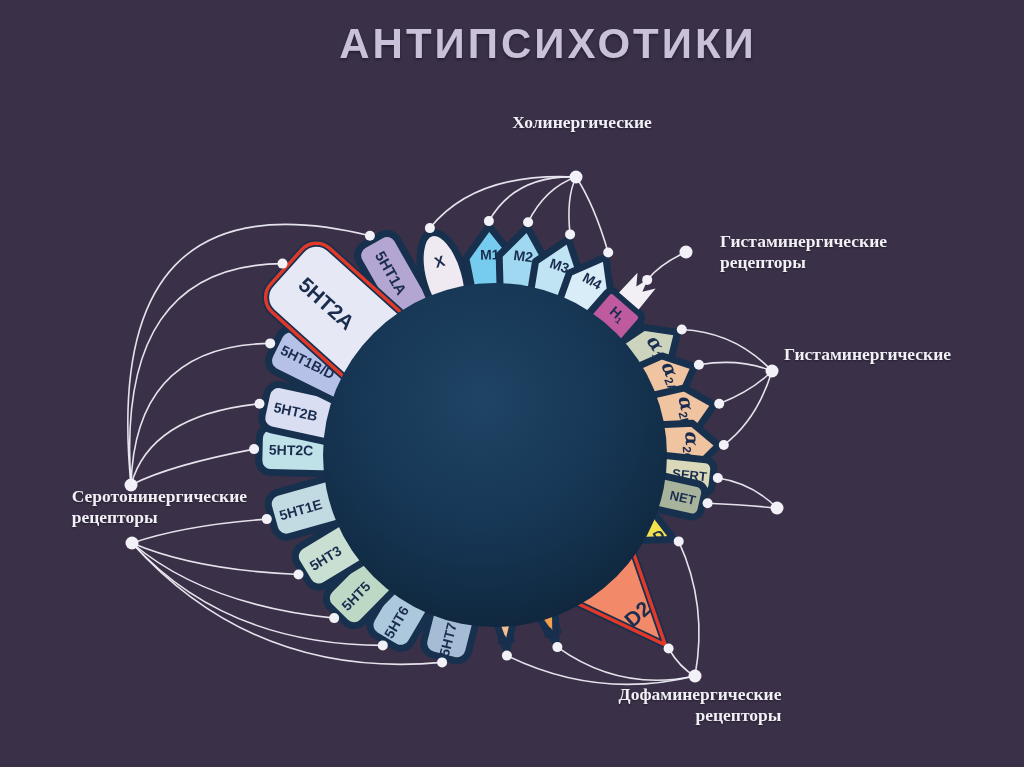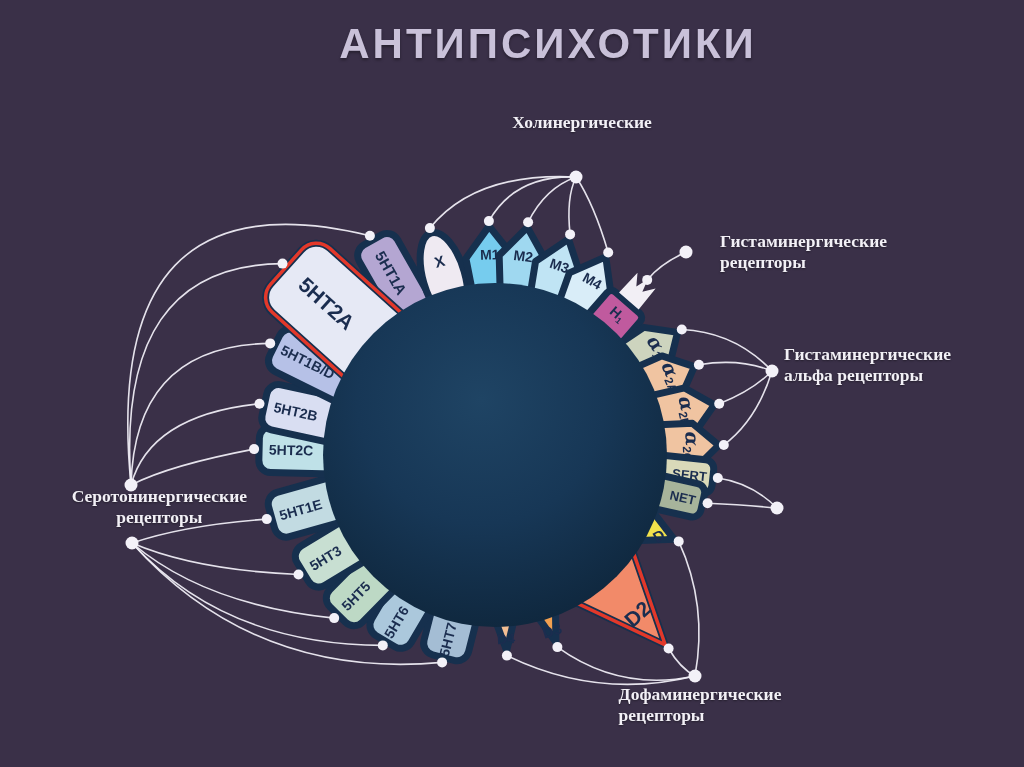--- a/index.html
+++ b/index.html
@@ -203,23 +203,22 @@
     </svg>
 <div class="dlabel" style="top: 112px; left: 582px; transform: translateX(-50%); text-align: center;">
       <div><span class="b">Холинергические</span></div>
     </div>
     <div class="dlabel" style="top: 231px; left: 720px;">
       <div><span class="b">Гистаминергические</span></div>
       <div><span class="b">рецепторы</span></div>
     </div>
     <div class="dlabel" style="top: 344px; left: 784px;">
       <div><span class="b">Гистаминергические</span></div>
-      <div><span class="b">альфа рецепторы</span></div>
-    </div>
-    <div class="dlabel" style="top: 486px; right: 777px; text-align: center;">
+    </div>
+    <div class="dlabel" style="top: 486px; right: 777px; text-align: left;">
       <div><span class="b">Серотонинергические</span></div>
       <div><span class="b">рецепторы</span></div>
     </div>
-    <div class="dlabel" style="top: 684px; left: 700px; transform: translateX(-50%); text-align: left;">
+    <div class="dlabel" style="top: 684px; left: 700px; transform: translateX(-50%); text-align: right;">
       <div><span class="b">Дофаминергические</span></div>
       <div><span class="b">рецепторы</span></div>
     </div>
   </div>
 
 </body></html>

